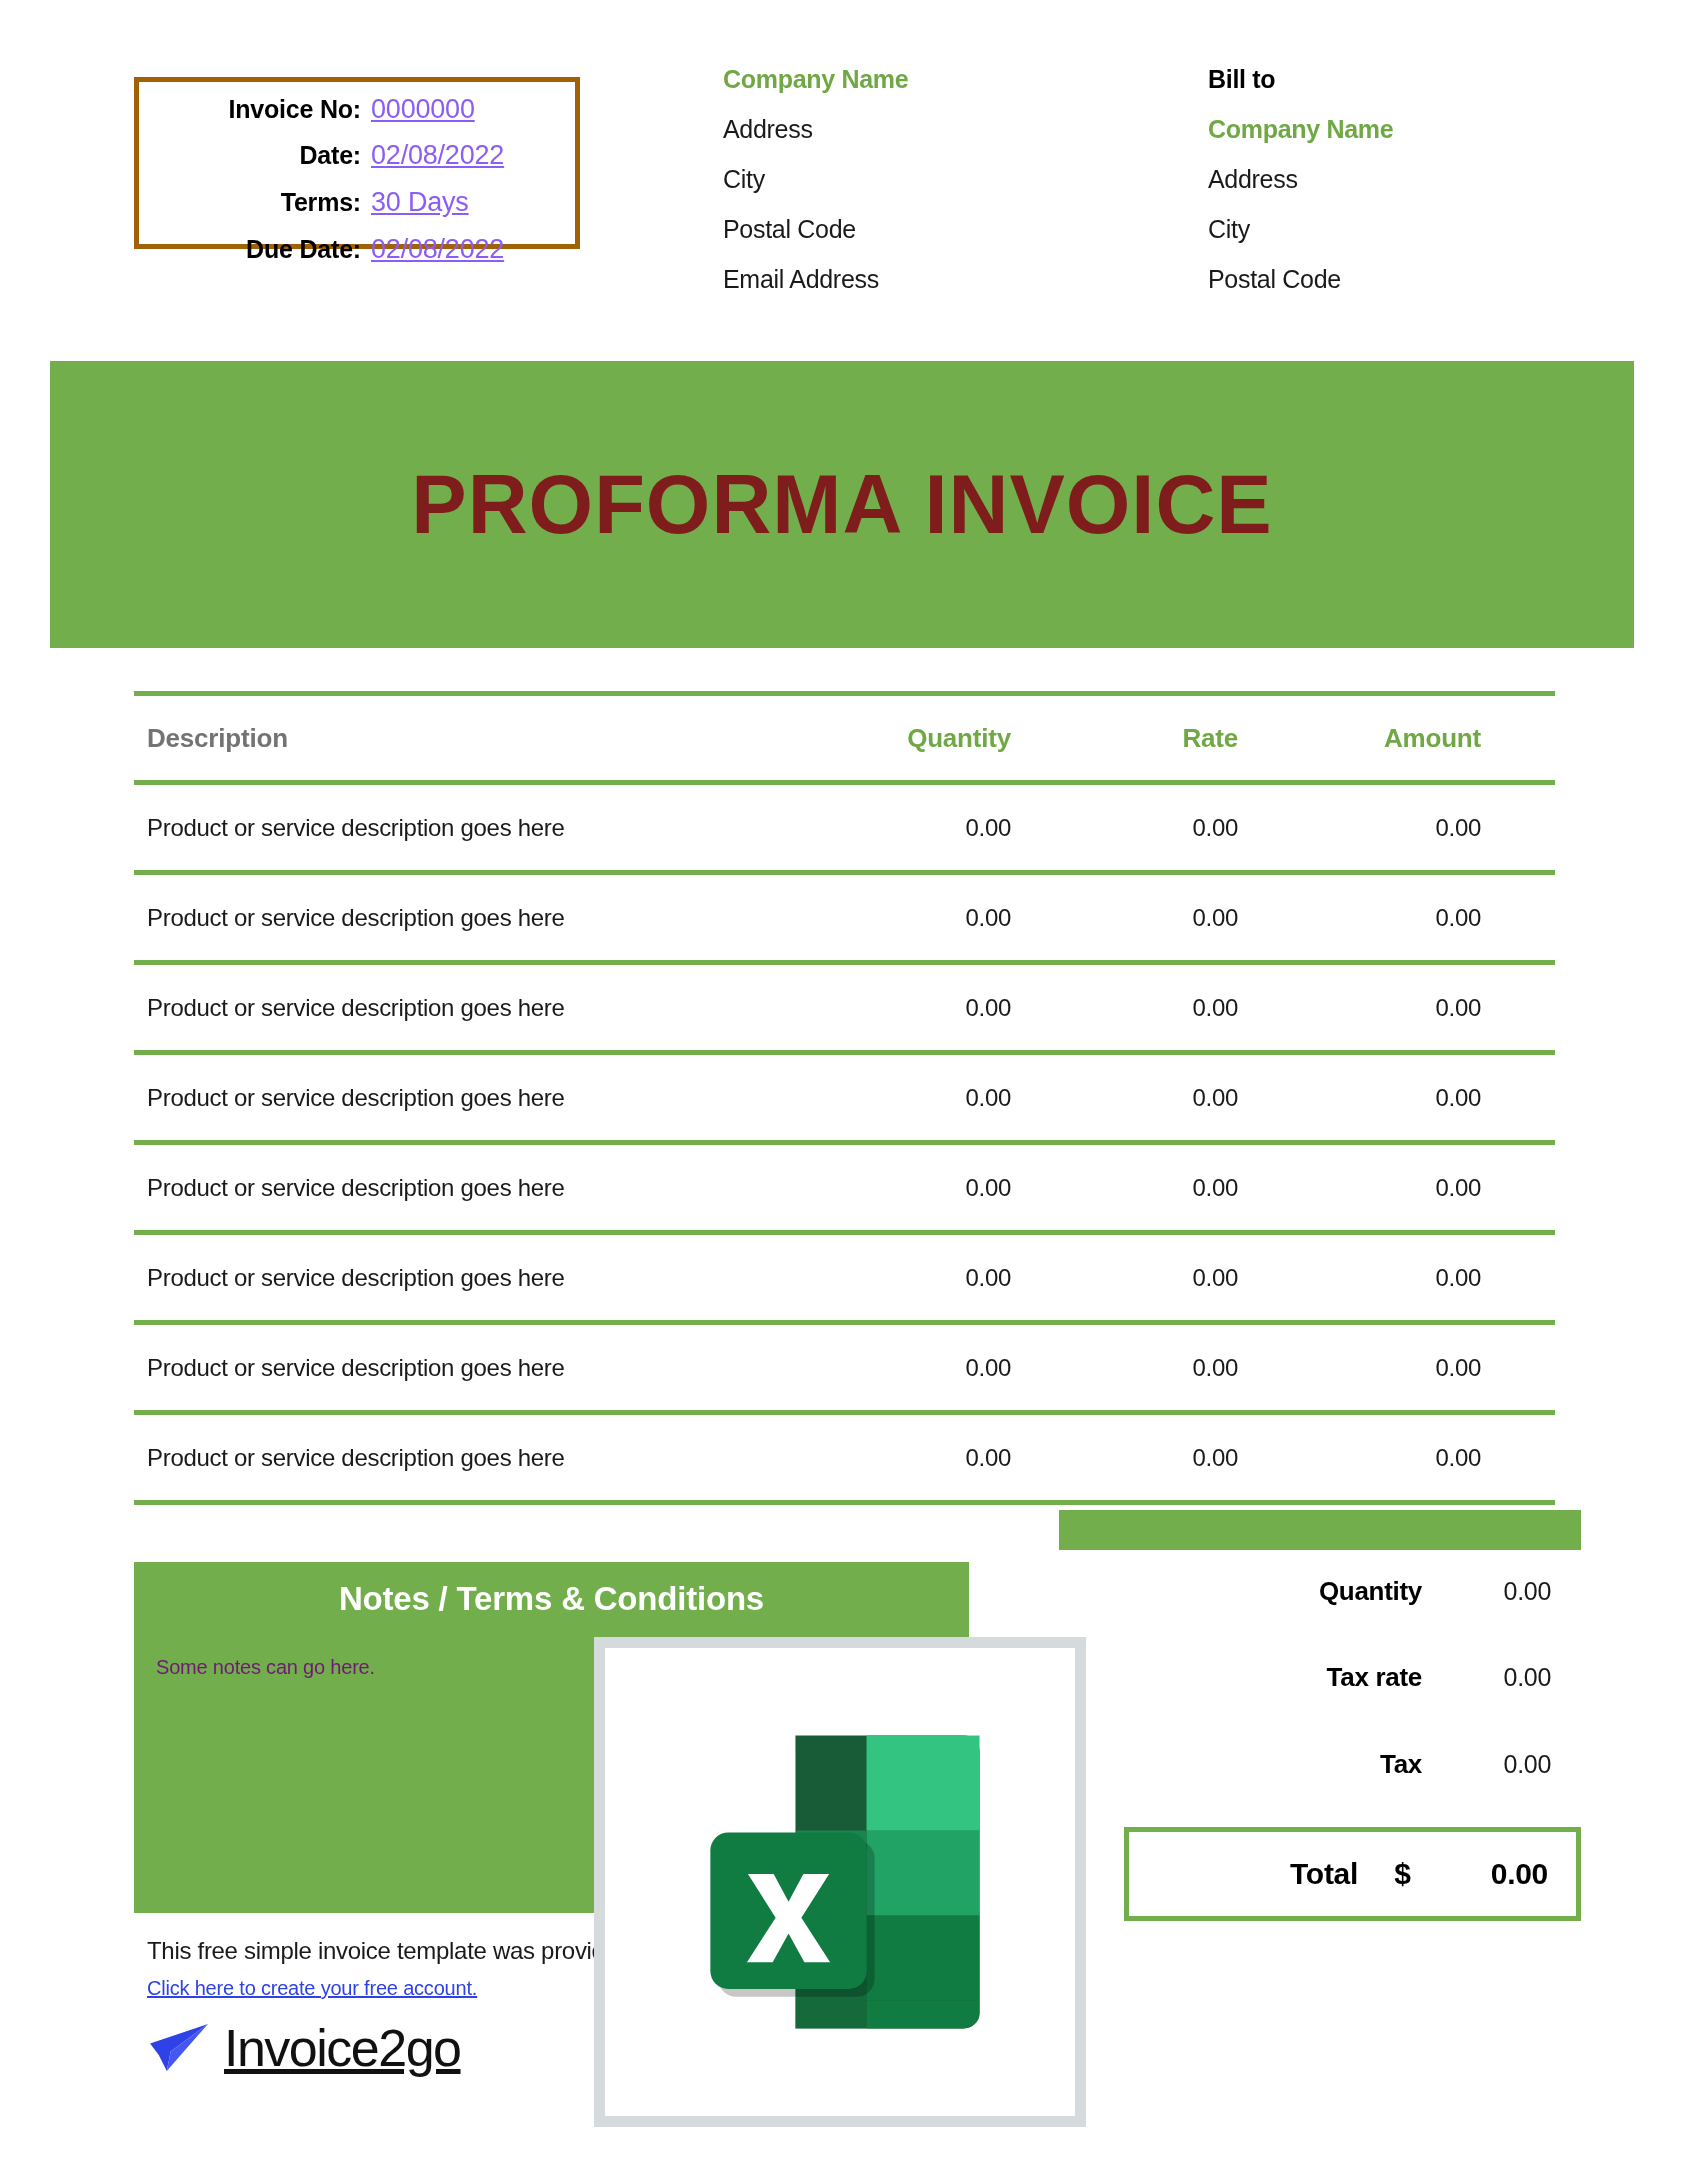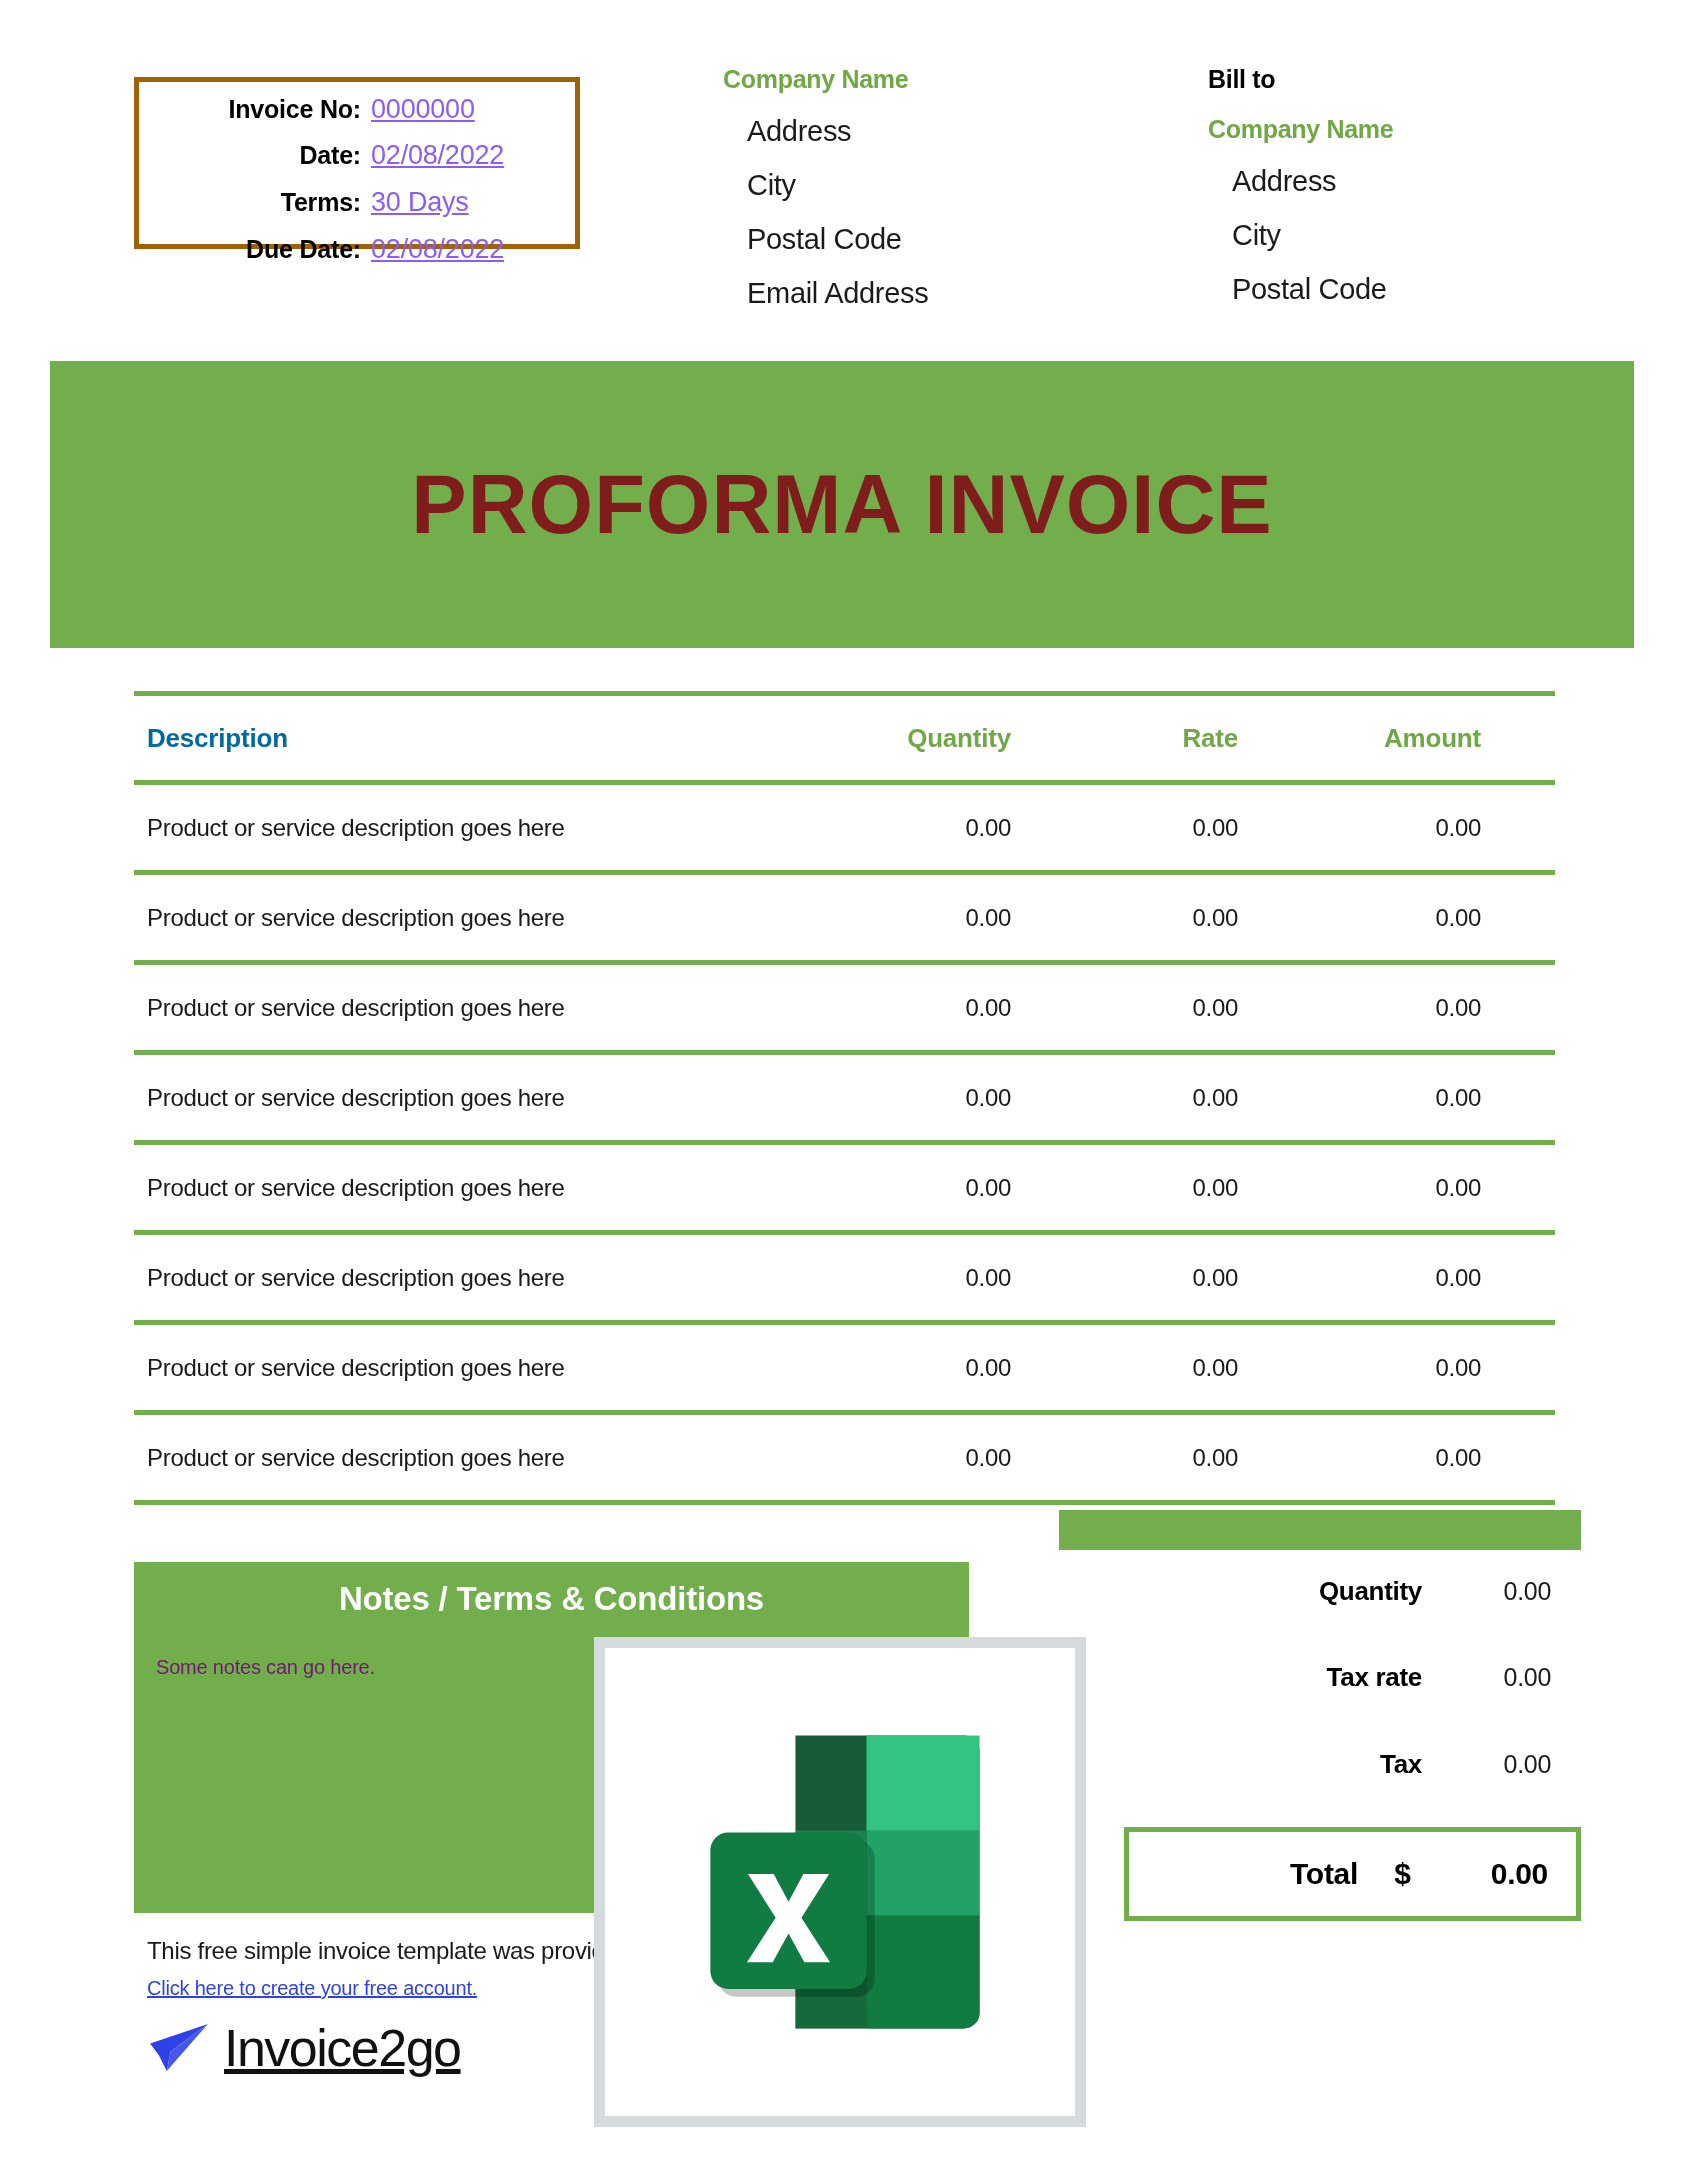--- a/index.html
+++ b/index.html
@@ -59,26 +59,25 @@
 
   
   .addr-col {
     position: absolute;
     top: 65px;
   }
   #company-col { left: 723px; width: 416px; }
   #billto-col  { left: 1208px; width: 416px; }
 
   .addr-line {
-    font-size: 29px;
+    font-size: 25px;
     color: #1a1a1a;
     margin-bottom: 21px;
     letter-spacing: -0.3px;
     white-space: nowrap;
-    margin-left: 24px;
   }
   .addr-head-green {
     font-size: 25px;
     font-weight: bold;
     color: #6FA844;
     margin-bottom: 21px;
     letter-spacing: -0.3px;
   }
   .addr-head-black {
     font-size: 25px;
@@ -153,21 +152,21 @@
   .col-rate   { right: 317px; width: 129px; }
   .col-amount { right: 74px;  width: 129px; }
 
   .head-desc {
     position: absolute;
     left: 13px;
     top: 50%;
     transform: translateY(-50%);
     font-size: 26px;
     font-weight: bold;
-    color: #0369a1;
+    color: #737373;
     letter-spacing: -0.2px;
   }
   .head-num {
     position: absolute;
     top: 50%;
     transform: translateY(-50%);
     font-size: 26px;
     font-weight: bold;
     color: #6FA844;
     text-align: right;

